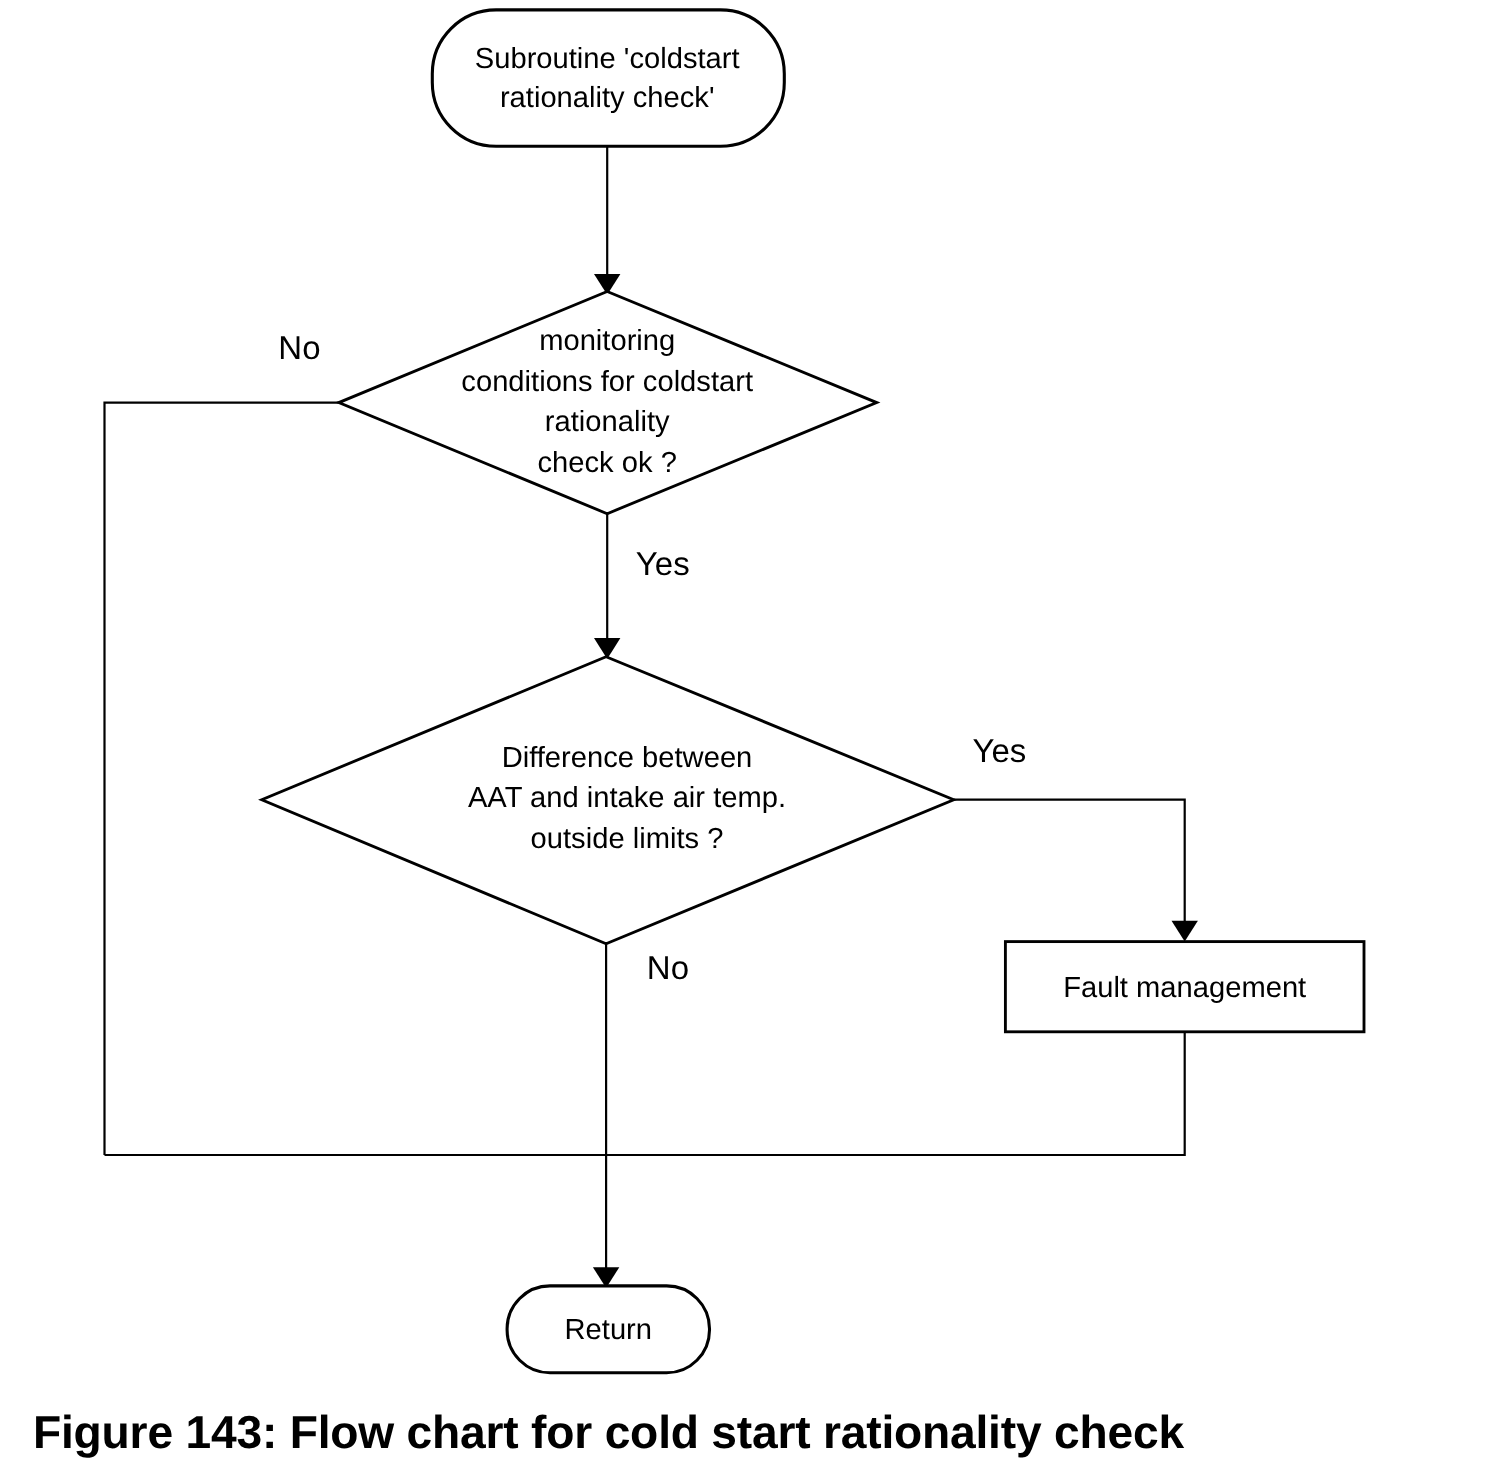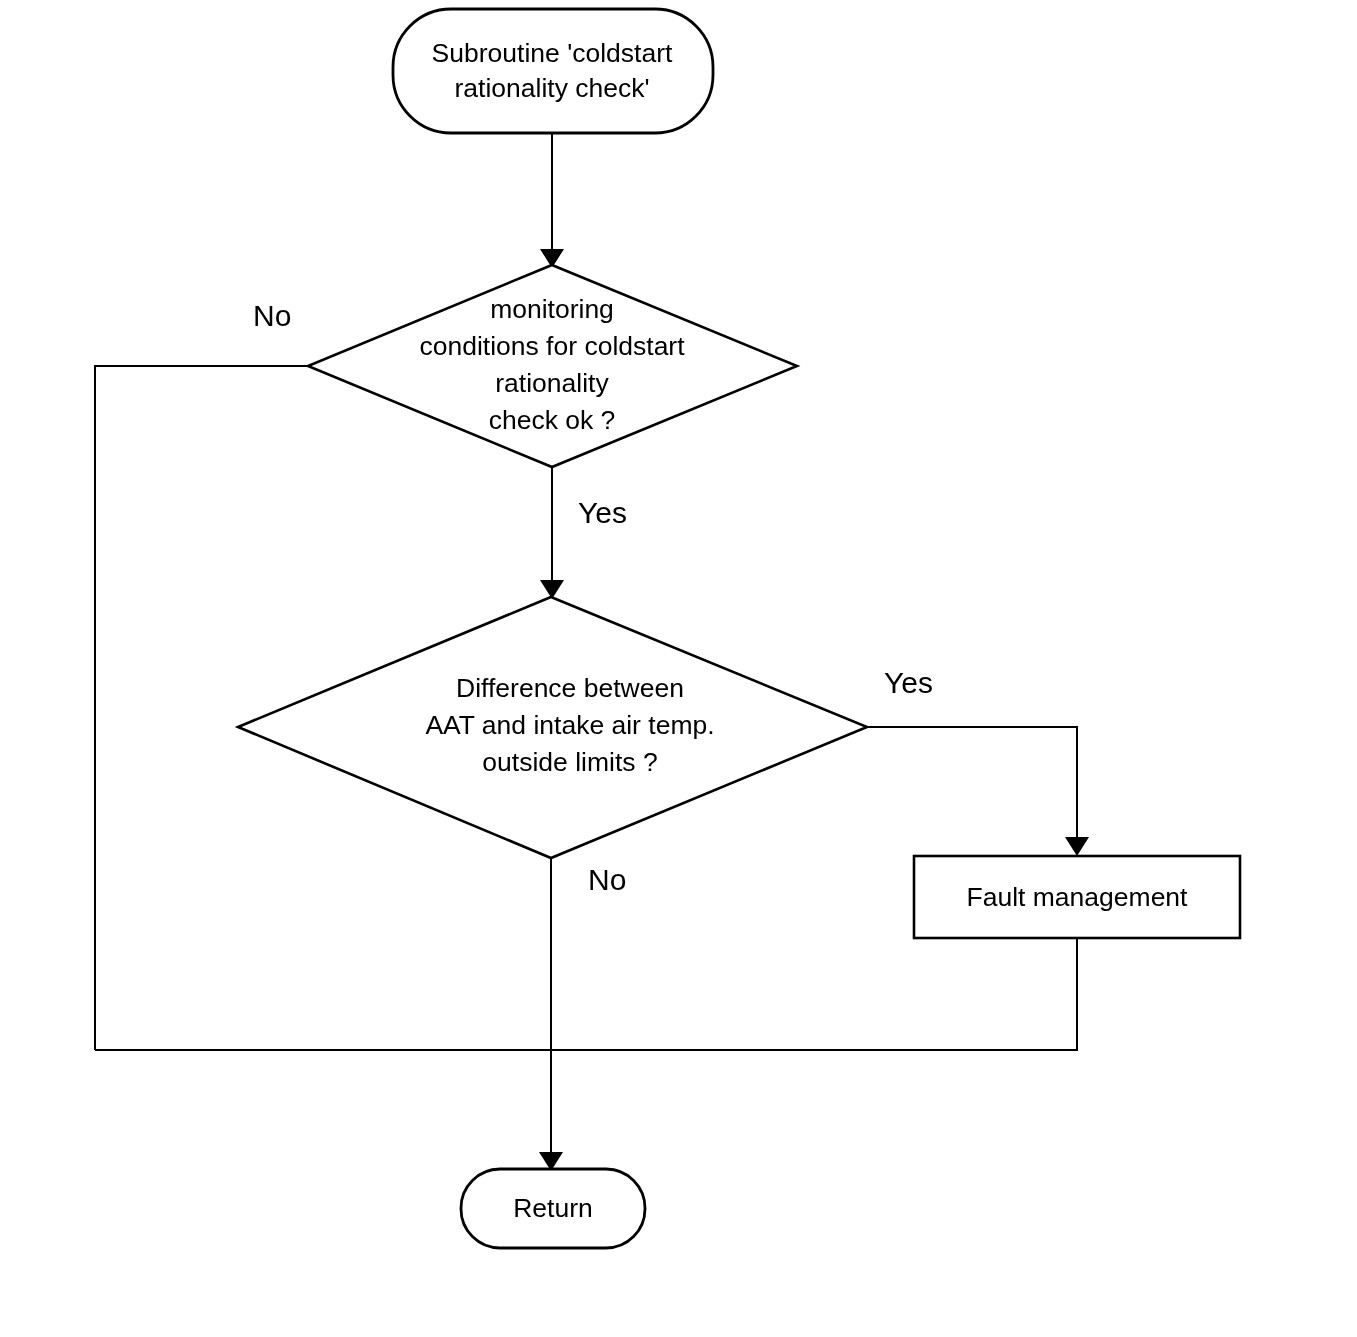--- a/index.html
+++ b/index.html
@@ -142,14 +142,15 @@
     <text class="edge-label" x="253" y="318">No</text>
 
     <text class="edge-label" x="578" y="515">Yes</text>
 
     <text class="edge-label" x="884" y="685">Yes</text>
 
     <text class="edge-label" x="588" y="882">No</text>
 
   </svg>
 
+  <div class="caption">Figure 143: Flow chart for cold start rationality check</div>
 
 </div>
 
 </body></html>

